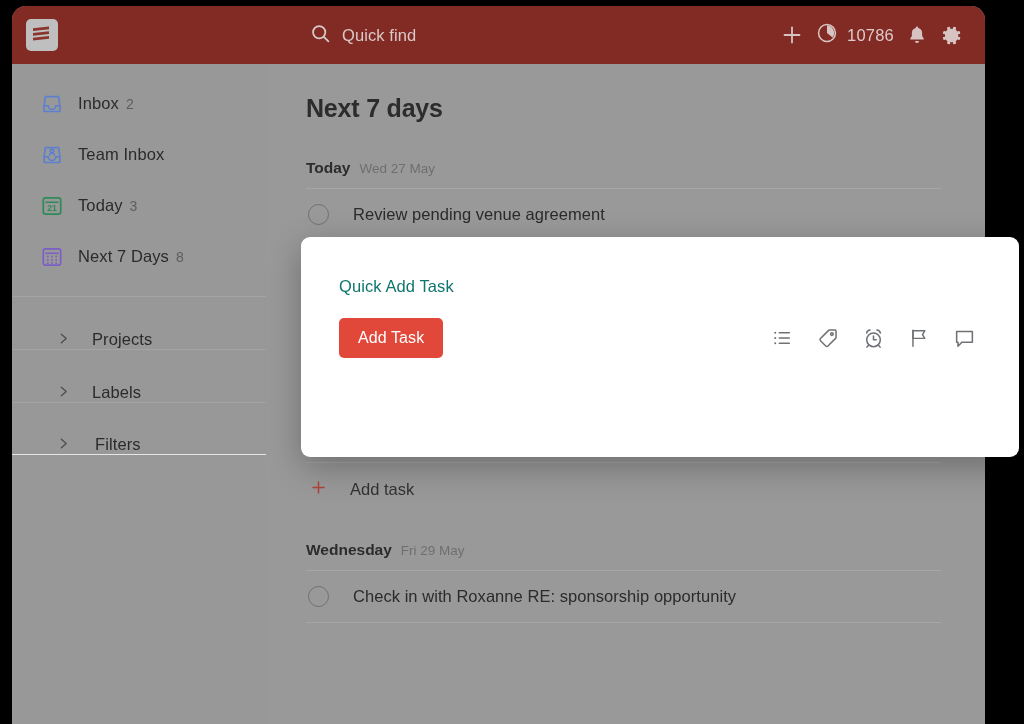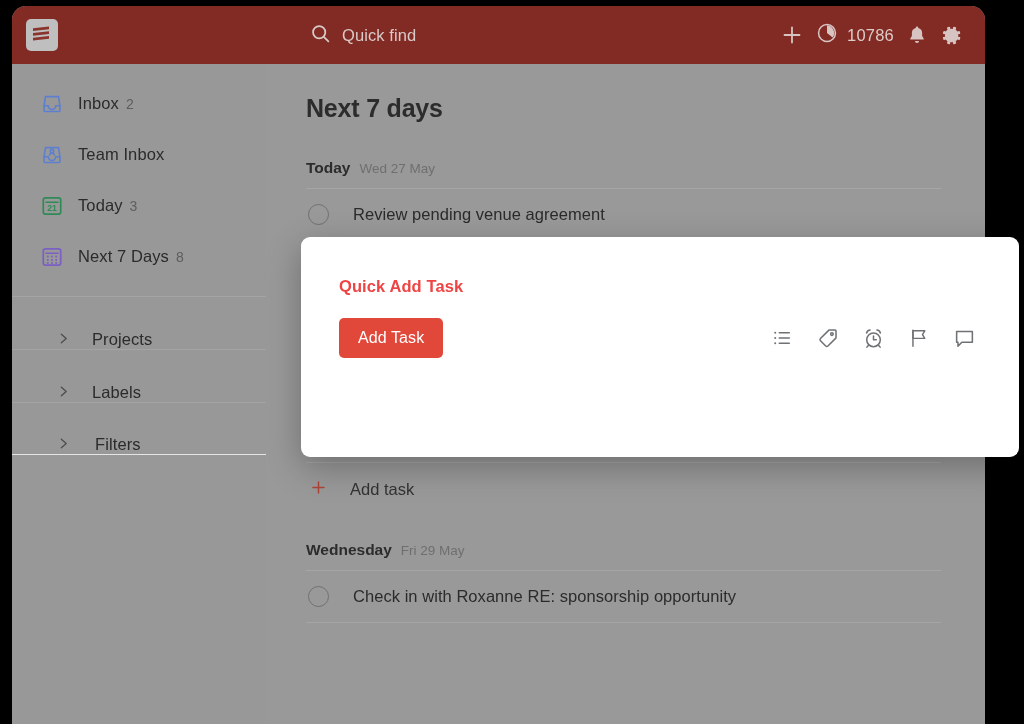--- a/index.html
+++ b/index.html
@@ -218,22 +218,22 @@
     top: 237px;
     width: 718px;
     height: 220px;
     background: #ffffff;
     border-radius: 9px;
     box-shadow: 0 10px 34px rgba(0,0,0,.28);
     padding: 40px 39px 0 38px;
   }
   #modal-title {
     font-size: 16.5px;
-    font-weight: bold;
-    color: #ef4444;
+    font-weight: normal;
+    color: #0f766e;
     letter-spacing: .1px;
     margin-bottom: 22px;
   }
 
   .field-wrap {
     display: flex;
     height: 46px;
     border: 1px solid #dfdfdf;
     border-radius: 6px;
     overflow: hidden;

